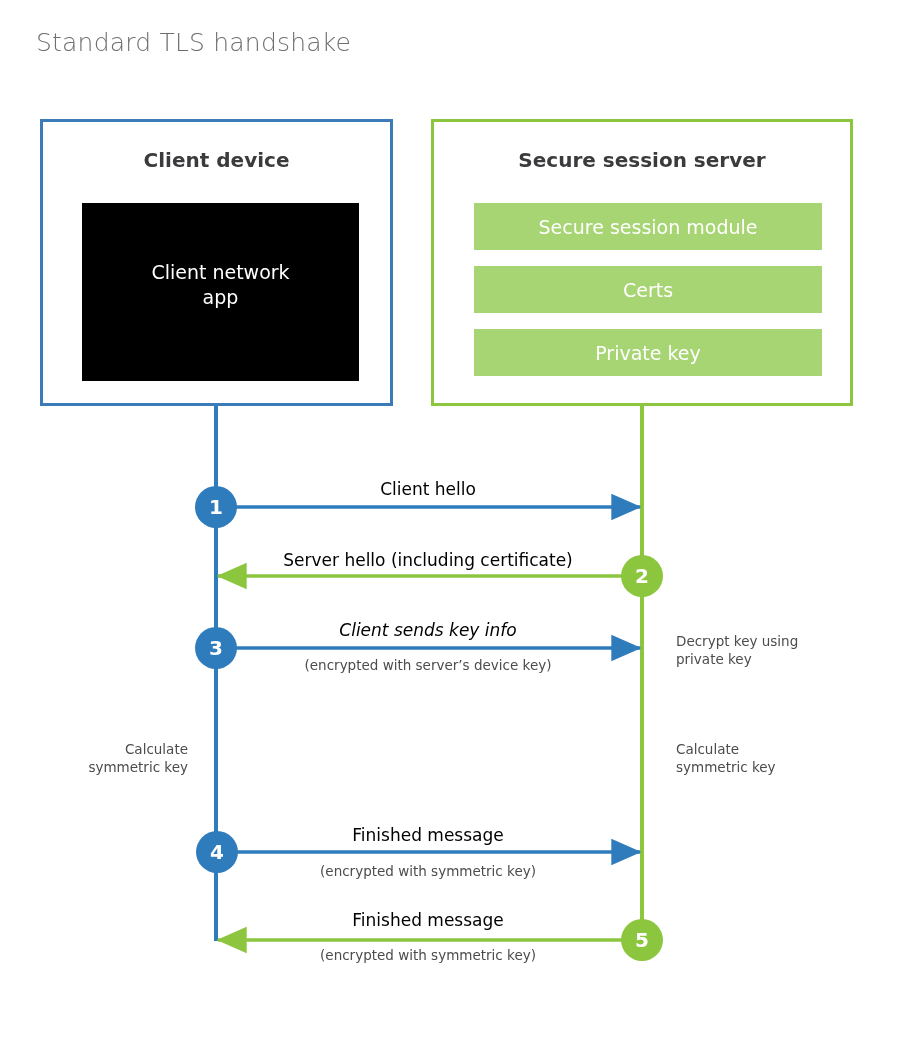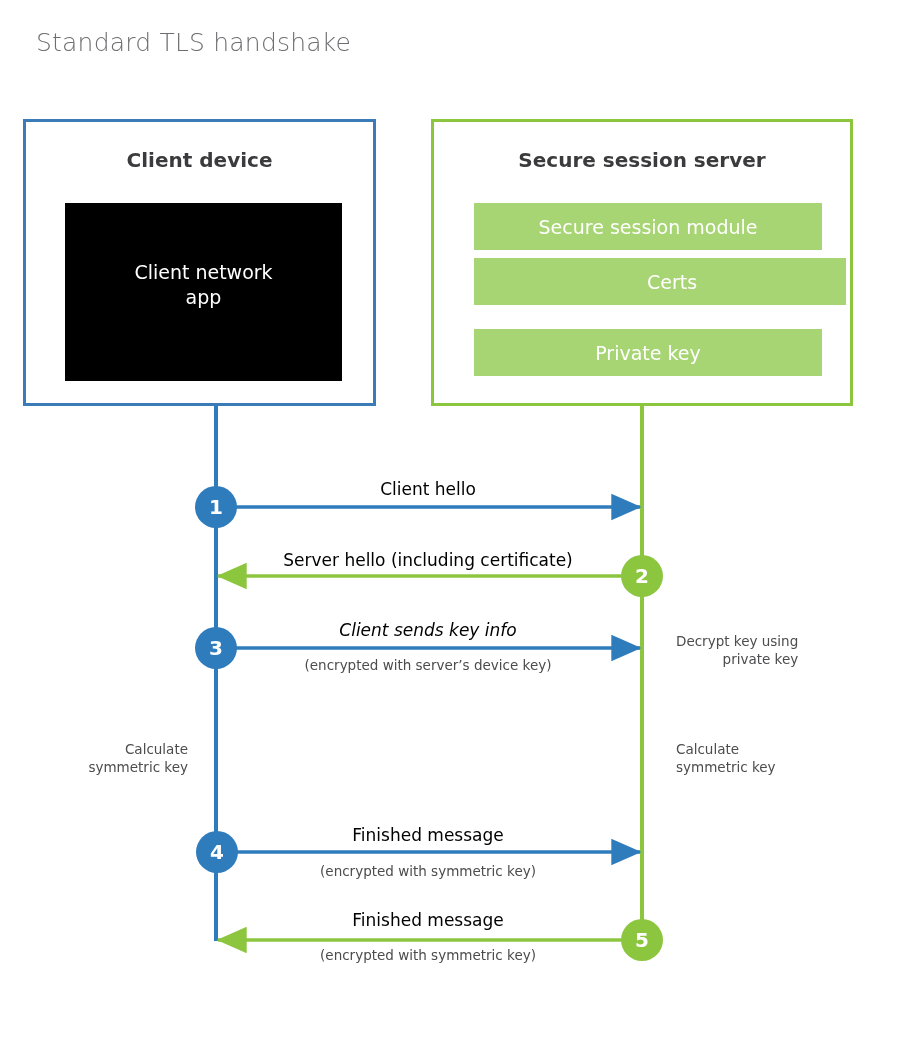--- a/index.html
+++ b/index.html
@@ -34,21 +34,21 @@
     text-align: right;
   }
 
   
   .party-box {
     position: absolute;
     background: #ffffff;
     box-sizing: border-box;
   }
   .party-box.client {
-    left: 23px;
+    left: 40px;
     top: 119px;
     width: 353px;
     height: 287px;
     border: 3px solid #3b7cb8;
   }
   .party-box.server {
     left: 431px;
     top: 119px;
     width: 422px;
     height: 287px;
@@ -92,21 +92,21 @@
     background: #a8d573;
     color: #ffffff;
     font-size: 19px;
     font-weight: 400;
     text-align: center;
     display: flex;
     align-items: center;
     justify-content: center;
   }
   .server-block.b0 { top: 81px; }
-  .server-block.b1 { top: 136px; padding-left: 24px; }
+  .server-block.b1 { top: 144px; }
   .server-block.b2 { top: 207px; }
 
   
   #flow {
     position: absolute;
     left: 0;
     top: 0;
     width: 900px;
     height: 1058px;
   }
@@ -224,21 +224,21 @@
 
   <div class="msg-label" style="left:428px; top:620px;font-style:italic;">Client sends key info</div>
   <div class="msg-sub" style="left:428px; top:657px;">(encrypted with server’s device key)</div>
 
   <div class="msg-label" style="left:428px; top:825px;">Finished message</div>
   <div class="msg-sub" style="left:428px; top:863px;">(encrypted with symmetric key)</div>
 
   <div class="msg-label" style="left:428px; top:910px;">Finished message</div>
   <div class="msg-sub" style="left:428px; top:947px;">(encrypted with symmetric key)</div>
 
-  <div class="annotation left-align" style="left:676px; top:632px;text-align:right;">Decrypt key using
+  <div class="annotation left-align" style="left:676px; top:632px;">Decrypt key using
 private key</div>
 
   <div class="annotation right-align" style="left:188px; top:740px;">Calculate
 symmetric key</div>
 
   <div class="annotation left-align" style="left:676px; top:740px;">Calculate
 symmetric key</div>
 
 </div>
 

